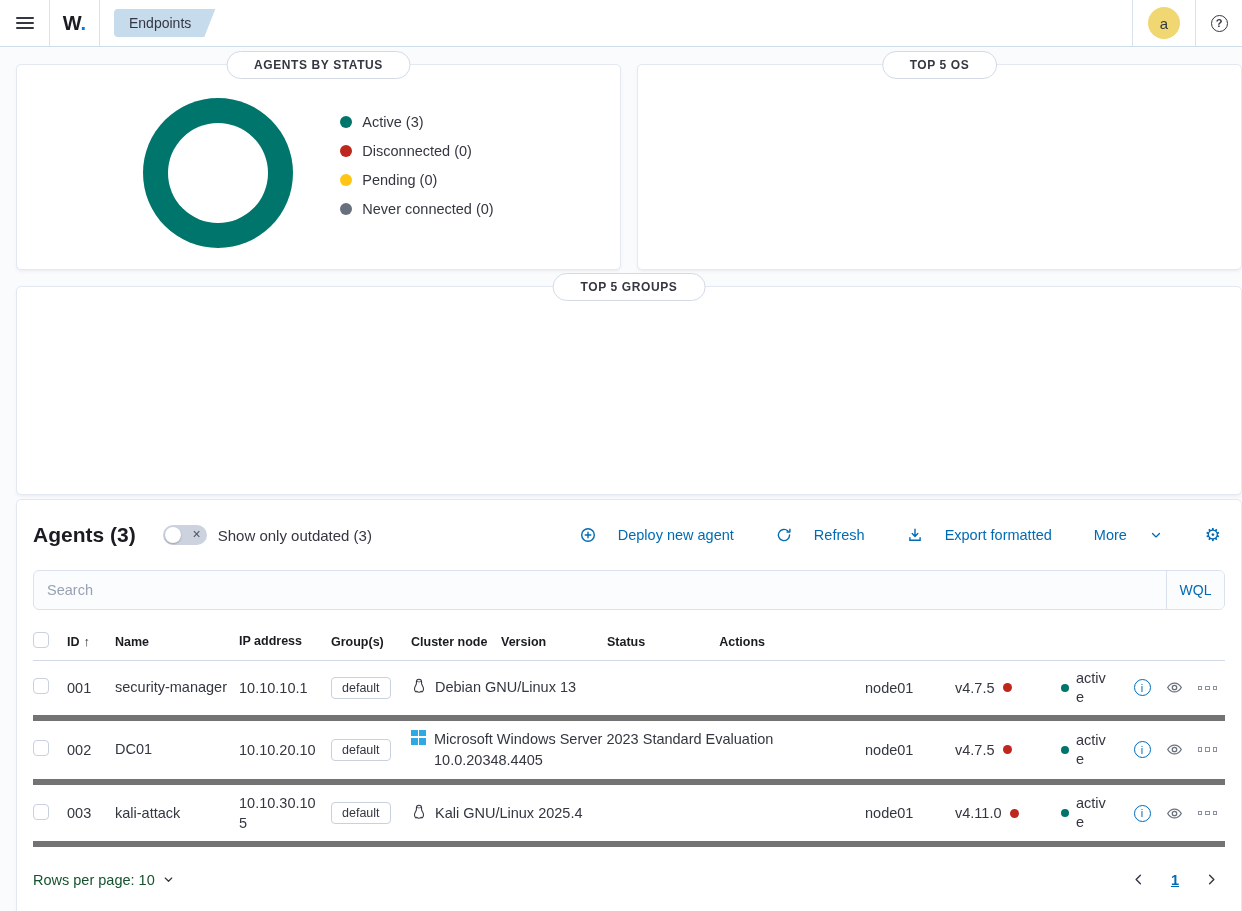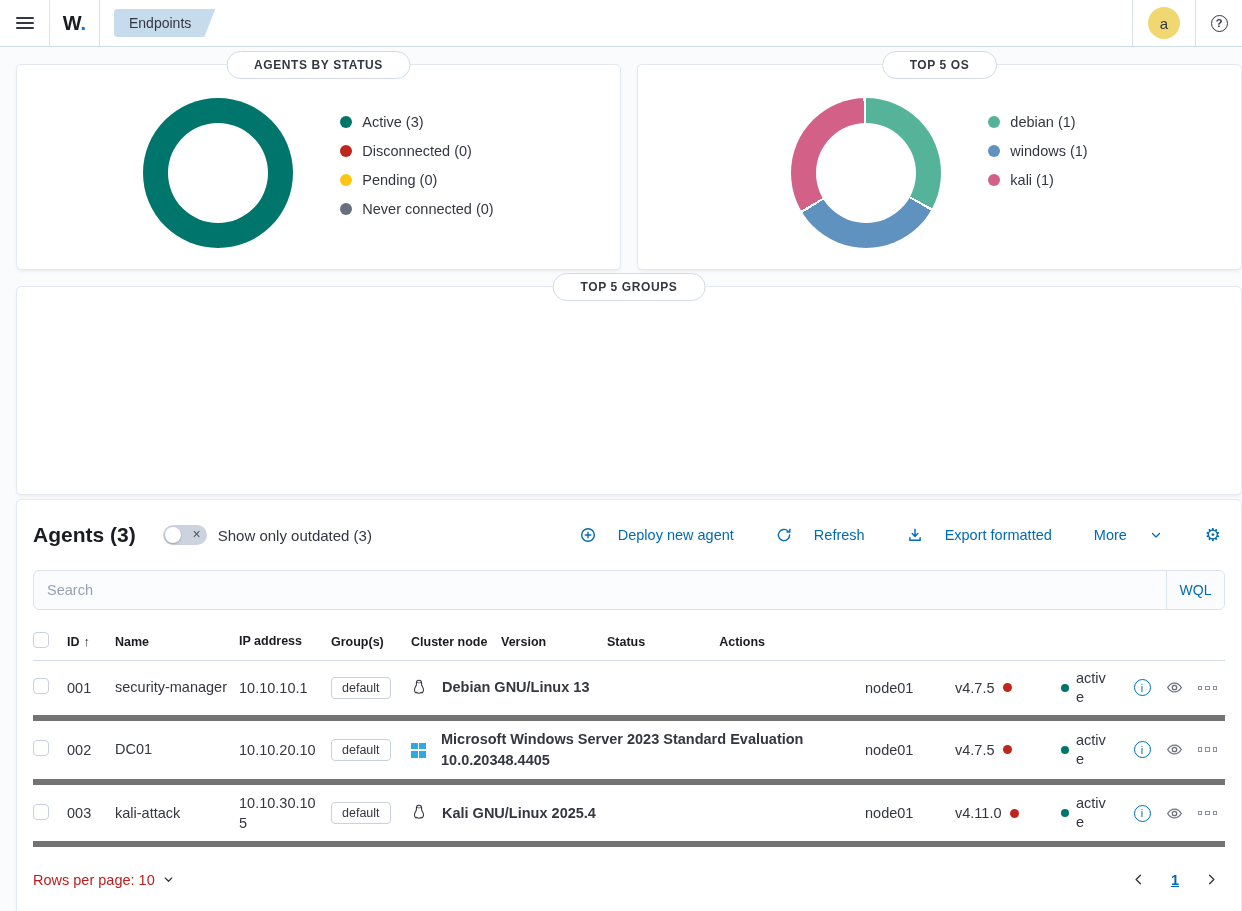--- a/index.html
+++ b/index.html
@@ -76,39 +76,39 @@
   .c-group{width:80px;} .c-os{flex:1;padding-right:12px;} .c-node{width:90px;}
   .c-version{width:106px;} .c-status{width:60px;} .c-actions{width:104px;}
   .thead .c-actions{text-align:right;padding-right:6px;}
   .thead .hcell{cursor:pointer;}
   .name-cell{line-height:1.45;}
   .checkbox { width:16px; height:16px; border:1px solid #c9d1de; border-radius:4px; background:#fff;
     display:inline-block; cursor:pointer; }
   .sort-arrow { font-weight:400; margin-left:4px; }
   .badge { display:inline-block; border:1px solid #c9d1de; border-radius:4px; background:#fff;
     padding:3px 10px; font-size:12.5px; color:#343741; cursor:pointer; }
-  .os-cell { display:flex; gap:15px; align-items:center;font-weight:bold; }
+  .os-cell { display:flex; gap:8px; align-items:flex-start; }
   .os-cell .os-ic { flex:none; margin-top:1px; }
   .os-text { line-height:1.45; }
   .win-logo { width:15px; height:15px; display:grid; grid-template-columns:1fr 1fr; gap:1.5px; }
   .win-logo i { background:#2fa9e1; }
   .ver-cell, .status-cell { display:flex; align-items:center; }
   .dot-red { width:9px; height:9px; border-radius:50%; background:#bd271e; margin-left:8px; flex:none; }
   .dot-teal { width:8px; height:8px; border-radius:50%; background:#00756b; margin-right:7px; flex:none; }
   .status-text { width:36px; word-break:break-all; line-height:1.3; }
   .actions-cell { display:flex; align-items:center; justify-content:flex-end; gap:15px; padding-right:8px; }
   .icon-btn { background:none; border:none; padding:0; cursor:pointer; display:flex; align-items:center; }
   .info-ic { width:17px; height:17px; border:1px solid #006bb4; border-radius:50%; color:#006bb4;
     font-size:11px; display:flex; align-items:center; justify-content:center; font-style:normal; }
   .dots-ic { display:flex; gap:3px; }
   .dots-ic i { width:4.5px; height:4.5px; border:1px solid #8a919e; display:block; }
 
   .tfoot { display:flex; align-items:center; padding:21px 16px 24px; font-size:14.5px; }
   .rpp { display:flex; align-items:center; gap:7px; background:none; border:none; cursor:pointer;
-    font-size:14.5px; color:#b91c1c; font-family:inherit; padding:0; }
+    font-size:14.5px; color:#14532d; font-family:inherit; padding:0; }
   .pager { margin-left:auto; display:flex; align-items:center; gap:4px; }
   .page-btn { background:none; border:none; cursor:pointer; padding:4px 6px; display:flex; align-items:center; }
   .page-num { color:#006bb4; font-weight:700; text-decoration:underline; font-size:14.5px;
     background:none; border:none; cursor:pointer; margin:0 9px; font-family:inherit; }
 </style>
 </head>
 <body>
 
 <header class="topbar">
   <button class="tb-btn hamburger">
@@ -152,37 +152,20 @@
           <li>
               <span class="legend-dot" style="background: rgb(105, 112, 125);"></span>
               <span>Never connected (0)</span>
             </li>
         </ul>
       </div>
     </section>
 
     <section class="panel">
       <div class="panel-title">TOP 5 OS</div>
-      <div class="chart-body">
-        <div class="donut" style="background: conic-gradient(rgb(84, 179, 153) 0deg, rgb(84, 179, 153) 118deg, rgb(255, 255, 255) 118deg, rgb(255, 255, 255) 120deg, rgb(96, 146, 192) 120deg, rgb(96, 146, 192) 238deg, rgb(255, 255, 255) 238deg, rgb(255, 255, 255) 240deg, rgb(211, 96, 134) 240deg, rgb(211, 96, 134) 358deg, rgb(255, 255, 255) 358deg, rgb(255, 255, 255) 360deg);"></div>
-        <ul class="legend">
-          <li>
-              <span class="legend-dot" style="background: rgb(84, 179, 153);"></span>
-              <span>debian (1)</span>
-            </li>
-          <li>
-              <span class="legend-dot" style="background: rgb(96, 146, 192);"></span>
-              <span>windows (1)</span>
-            </li>
-          <li>
-              <span class="legend-dot" style="background: rgb(211, 96, 134);"></span>
-              <span>kali (1)</span>
-            </li>
-        </ul>
-      </div>
     </section>
   </div>
 
   <div class="row-mid">
     <section class="panel">
       <div class="panel-title">TOP 5 GROUPS</div>
     </section>
   </div>
 
   <section class="panel agents-panel">

